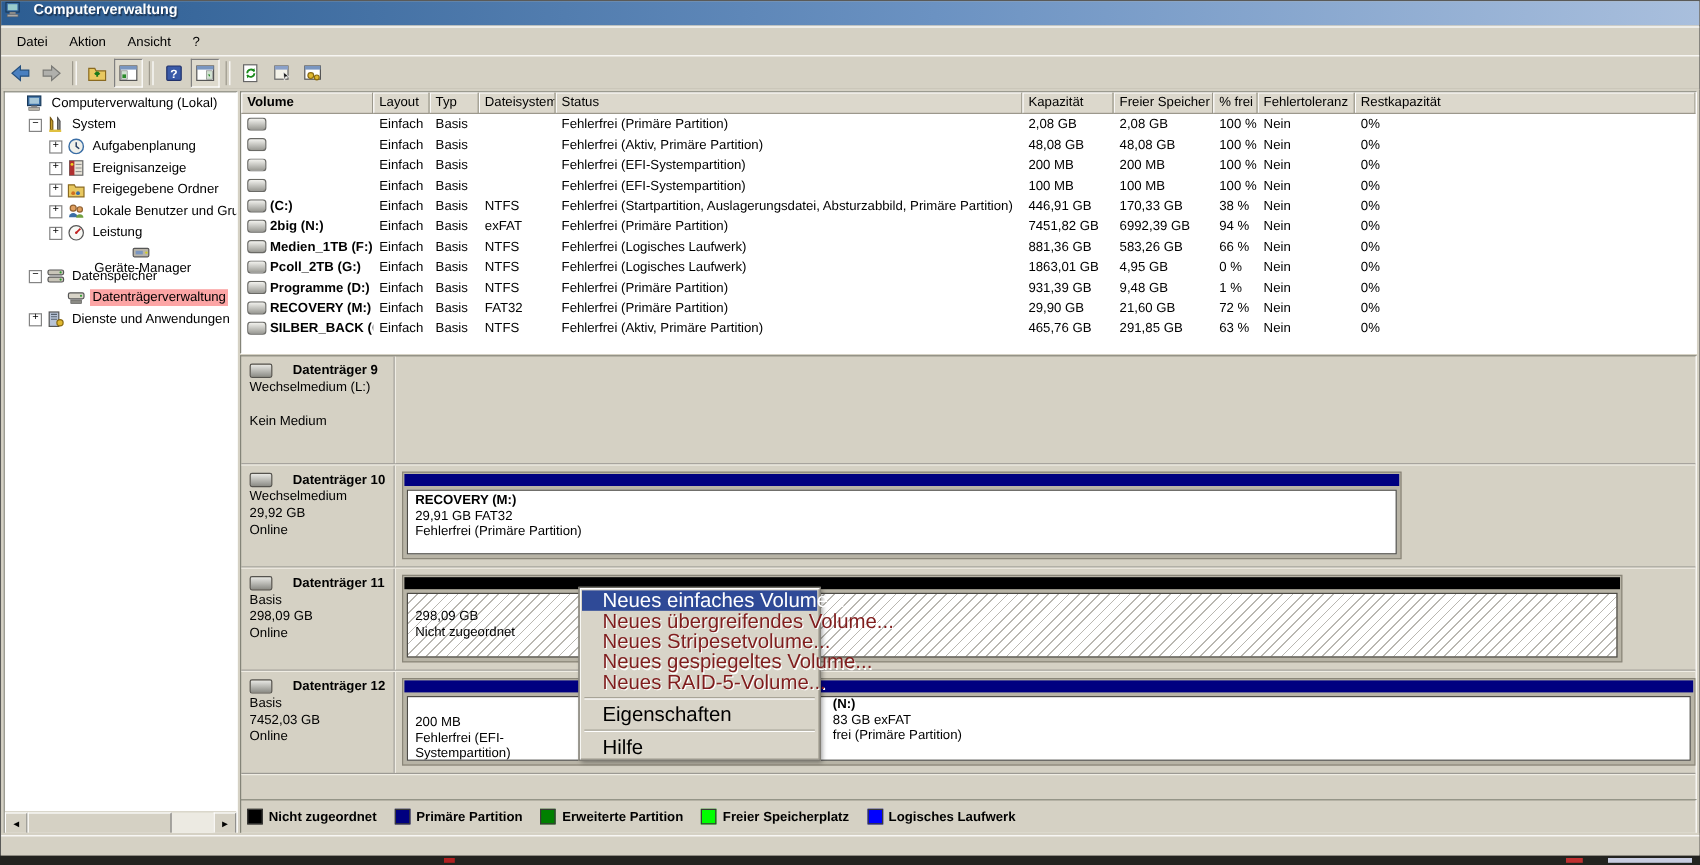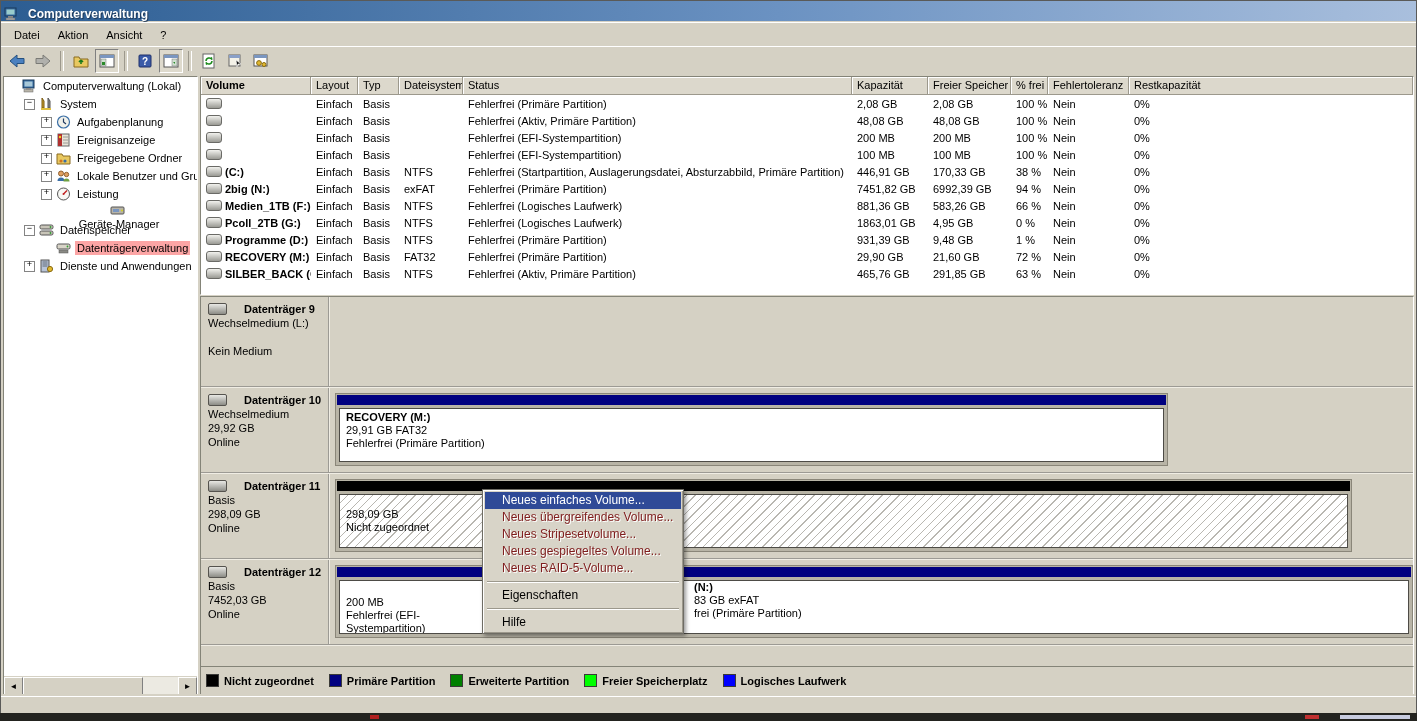--- a/index.html
+++ b/index.html
@@ -1,21 +1,21 @@
 <!DOCTYPE html>
 <html><head>
 <meta charset="utf-8">
 <style>
   html,body{margin:0;padding:0;}
   body{width:1417px;height:721px;position:relative;overflow:hidden;
        font-family:"Liberation Sans",sans-serif;font-size:11px;color:#000;background:#1f1f1d;}
   #window{position:absolute;left:0;top:0;width:1415px;height:713px;background:#d5d1c4;border:1px solid #5a5a58;}
   
   #titlebar{position:absolute;left:0;top:0;right:0;height:20px;
-    background:linear-gradient(to right,#2c5d92,#6b92c2 55%,#a9bfdd);display:flex;align-items:flex-end;padding-left:3px;gap:5px;}
+    background:linear-gradient(to right,#2c5d92,#6b92c2 55%,#a9bfdd);display:flex;align-items:flex-start;padding-left:3px;gap:5px;}
   #titlebar .ttl{color:#fff;font-weight:bold;font-size:12px;text-shadow:1px 1px 1px #1a3250;}
   
   #menubar{position:absolute;left:0;top:21px;right:0;height:23px;border-top:1px solid #fff;
     background:#d5d1c4;display:flex;align-items:center;padding-left:4px;}
   .menu-item{padding:3px 9px;}
   
   #toolbar{position:absolute;left:0;top:45px;right:0;height:27px;border-top:1px solid #fff;
     background:#d5d1c4;display:flex;align-items:center;padding-left:4px;gap:2px;border-bottom:1px solid #9c988c;}
   .tbbtn{width:22px;height:22px;display:flex;align-items:center;justify-content:center;border:1px solid transparent;}
   .tbbtn.pressed{border:1px solid;border-color:#808080 #fff #fff #808080;background:#dedacd;}
@@ -73,21 +73,21 @@
     border:1px solid;border-color:#848478 #fff #fff #848478;display:flex;align-items:center;padding-left:5px;gap:15px;}
   .lg-item{display:flex;align-items:center;gap:5px;font-weight:bold;}
   .lg-swatch{width:11px;height:11px;border:1px solid #3a3a38;flex:none;}
   
   #statusbar{position:absolute;left:0;right:0;bottom:0;height:17px;background:#d5d1c4;border-top:1px solid #fff;box-shadow:0 -2px 0 #d5d1c4;}
   #sliver{position:absolute;left:0;bottom:0;width:1417px;height:8px;background:#23231f;}
   .chip{position:absolute;top:2px;height:4px;}
   
   #context-menu{position:absolute;left:482px;top:489px;width:196px;z-index:50;background:#d8d4c8;
     border:1px solid #6e6c64;box-shadow:inset 1px 1px 0 #fff,inset -1px -1px 0 #9c988c,2px 2px 4px rgba(0,0,0,.4);
-    padding:2px;font-size:12px;}
+    padding:2px;font-size:17px;}
   .cm-item{height:17px;line-height:17px;padding-left:17px;white-space:nowrap;}
   .cm-item.highlighted{background:#2f4a97;color:#fff;}
   .cm-item.disabled{color:#7f1d1d;text-shadow:1px 1px 0 #fff;}
   .cm-sep{height:0;border-top:1px solid #9c988c;border-bottom:1px solid #fff;margin:4px 2px;}
 </style>
 </head>
 <body>
 
 <div id="window">
 

